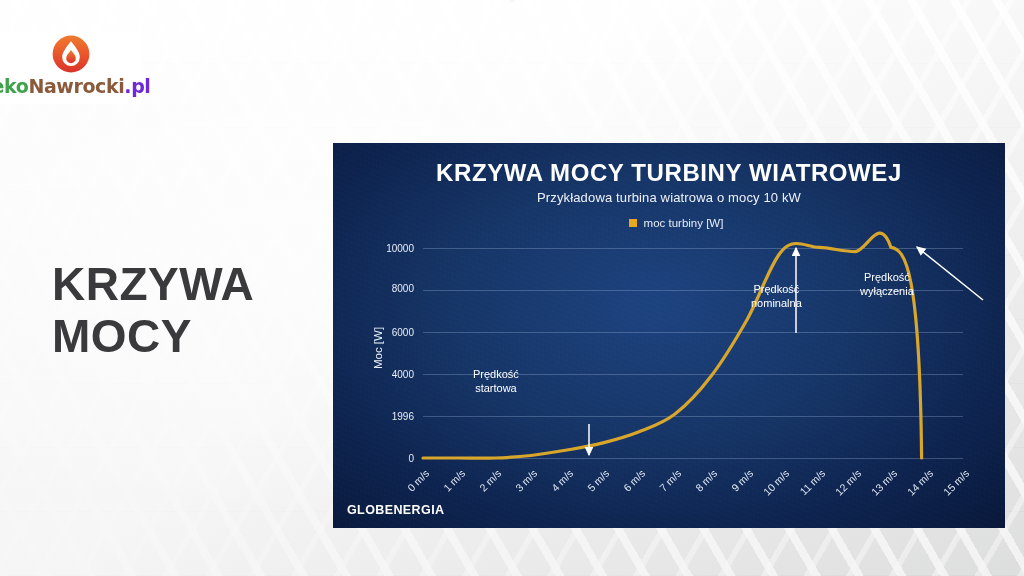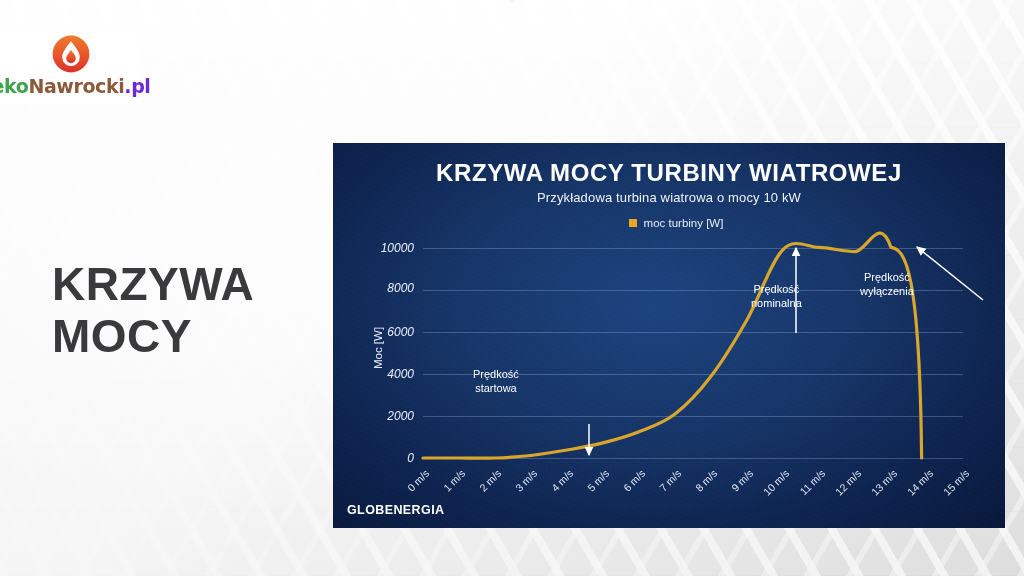--- a/index.html
+++ b/index.html
@@ -91,21 +91,21 @@
     display:flex;align-items:center;justify-content:center;gap:7px;
     color:#e6ecf6;font-size:11.5px;padding-left:14px;
   }
   #legend-swatch{width:8px;height:8px;background:#e8a81e;display:inline-block;}
 
   
   #plot{position:absolute;left:90px;top:95px;width:540px;height:220px;}
   .gridline{position:absolute;left:0;right:0;height:1px;background:rgba(168,192,228,.30);}
   .ytick{
     position:absolute;right:calc(100% + 9px);transform:translateY(-50%);
-    color:#e8eef7;font-size:12px;white-space:nowrap;font-style:italic;
+    color:#e8eef7;font-size:10px;white-space:nowrap;
   }
   #ylabel{
     position:absolute;left:-66px;top:50%;
     transform:translateY(-50%) rotate(-90deg);transform-origin:center;
     color:#eaf0f8;font-size:11.5px;white-space:nowrap;
   }
   #curve{position:absolute;left:0;top:0;width:100%;height:100%;overflow:visible;}
   .xtick{
     position:absolute;top:calc(100% + 9px);
     color:#dfe7f3;font-size:10.5px;white-space:nowrap;
@@ -169,21 +169,21 @@
       <div id="gridlines">
           <div class="gridline" style="top: 220px;"></div>
           <div class="gridline" style="top: 178.095px;"></div>
           <div class="gridline" style="top: 136.19px;"></div>
           <div class="gridline" style="top: 94.2857px;"></div>
           <div class="gridline" style="top: 52.381px;"></div>
           <div class="gridline" style="top: 10.4762px;"></div>
         </div>
       <div id="yticks">
           <div class="ytick" style="top: 220px;">0</div>
-          <div class="ytick" style="top: 178.095px;">2000</div>
+          <div class="ytick" style="top: 178.095px;">1996</div>
           <div class="ytick" style="top: 136.19px;">4000</div>
           <div class="ytick" style="top: 94.2857px;">6000</div>
           <div class="ytick" style="top: 50px;">8000</div>
           <div class="ytick" style="top: 10.4762px;">10000</div>
         </div>
       <div id="xticks">
           <div class="xtick" style="left: 0px;">0 m/s</div>
           <div class="xtick" style="left: 36px;">1 m/s</div>
           <div class="xtick" style="left: 72px;">2 m/s</div>
           <div class="xtick" style="left: 108px;">3 m/s</div>

